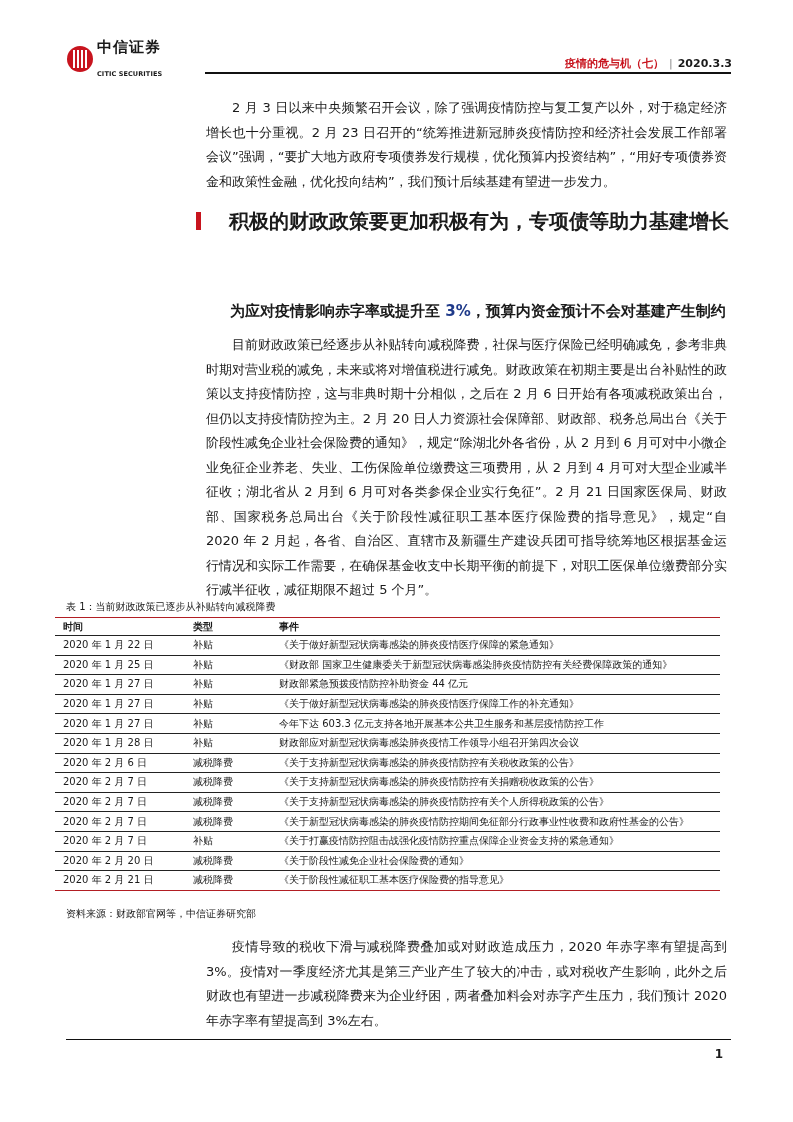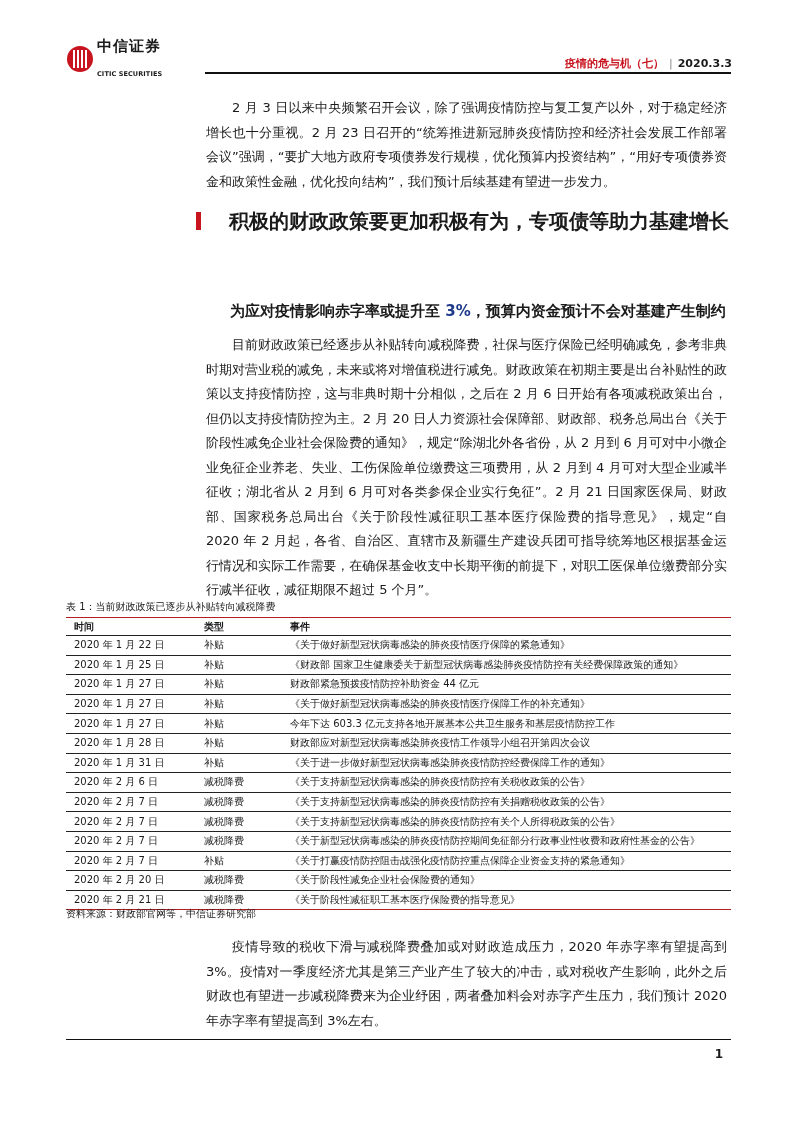--- a/index.html
+++ b/index.html
@@ -9,41 +9,41 @@
   }
   .logo { position: absolute; left: 67px; top: 40px; display: flex; align-items: center; }
   .logo-mark {
     width: 26px; height: 26px; border-radius: 50%; background: #c8141e;
     position: relative; overflow: hidden;
   }
   .logo-mark span {
     position: absolute; top: 4px; width: 2px; height: 18px; background: #fff;
   }
   .logo-text { margin-left: 4px; line-height: 1; }
-  .logo-cn { font-size: 15px; font-weight: bold; color: #1a1a1a; letter-spacing: 1px; font-family: Liberation Mono, monospace; }
+  .logo-cn { font-size: 15px; font-weight: bold; color: #1a1a1a; letter-spacing: 1px; font-family: Liberation Serif, serif; }
   .logo-en { font-size: 6.5px; font-weight: bold; color: #1a1a1a; margin-top: 16px; letter-spacing: 0.1px; text-align: right; }
   .header-right { position: absolute; right: 61px; top: 56px; font-size: 11px; font-weight: bold; display: flex; align-items: center; }
   .header-title { color: #c8141e; }
   .header-sep { color: #888; margin: 0 5px; font-weight: normal; }
   .header-date { color: #1a1a1a; }
   .header-rule { position: absolute; left: 205px; right: 62px; top: 72px; height: 2px; background: #111; }
 
   .content { position: absolute; left: 206px; width: 521px; }
   .para { font-size: 13px; line-height: 24.5px; text-align: justify; text-indent: 26px; margin: 0; }
   .para b { font-weight: normal; }
   .p1 { top: 96px; }
   .h1 { position: absolute; left: 207px; top: 200px; width: 530px; font-size: 20px; font-weight: bold; line-height: 42px; }
   .h1-bar { position: absolute; left: -11px; top: 12px; width: 5px; height: 18px; background: #c8141e; }
   .h1-text { display: block; padding-left: 22px; }
   .h2 { position: absolute; left: 206px; top: 302px; width: 530px; font-size: 15px; font-weight: bold; margin-left: 24px; }
   .h2 .num { color: #1f3a8a; }
   .p2 { top: 333px; }
 
   .table-caption { position: absolute; left: 66px; top: 600px; font-size: 10px; }
-  .data-table { position: absolute; left: 66px; top: 617px; width: 665px; border-collapse: collapse; font-size: 10px; }
+  .data-table { position: absolute; left: 55px; top: 617px; width: 665px; border-collapse: collapse; font-size: 10px; }
   .data-table th { text-align: left; font-weight: bold; height: 17px; border-top: 1.5px solid #b21e23; border-bottom: 1px solid #222; padding: 0 0 0 8px; }
   .data-table td { height: 18.6px; border-bottom: 1px solid #222; padding: 0 0 0 8px; white-space: nowrap; }
   .data-table tr:last-child td { border-bottom: 1.5px solid #b21e23; }
   .col-date { width: 122px; } .col-type { width: 78px; }
   .source { position: absolute; left: 66px; top: 907px; font-size: 10px; }
   .p3 { top: 935px; }
 
   .footer-rule { position: absolute; left: 66px; right: 62px; top: 1039px; height: 1px; background: #111; }
   .page-num { position: absolute; right: 70px; top: 1047px; font-size: 12px; font-weight: bold; }
 </style>
@@ -120,25 +120,20 @@
         <td>2020 年 1 月 27 日</td>
         <td>补贴</td>
         <td>今年下达 603.3 亿元支持各地开展基本公共卫生服务和基层疫情防控工作</td>
       </tr>
     <tr>
         <td>2020 年 1 月 28 日</td>
         <td>补贴</td>
         <td>财政部应对新型冠状病毒感染肺炎疫情工作领导小组召开第四次会议</td>
       </tr>
     <tr>
-        <td>2020 年 1 月 31 日</td>
-        <td>补贴</td>
-        <td>《关于进一步做好新型冠状病毒感染肺炎疫情防控经费保障工作的通知》</td>
-      </tr>
-    <tr>
         <td>2020 年 2 月 6 日</td>
         <td>减税降费</td>
         <td>《关于支持新型冠状病毒感染的肺炎疫情防控有关税收政策的公告》</td>
       </tr>
     <tr>
         <td>2020 年 2 月 7 日</td>
         <td>减税降费</td>
         <td>《关于支持新型冠状病毒感染的肺炎疫情防控有关捐赠税收政策的公告》</td>
       </tr>
     <tr>

